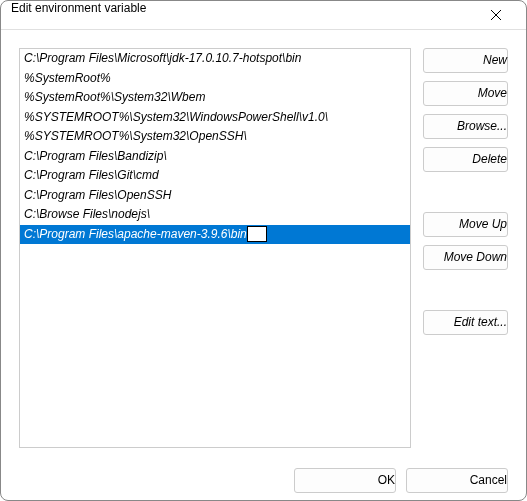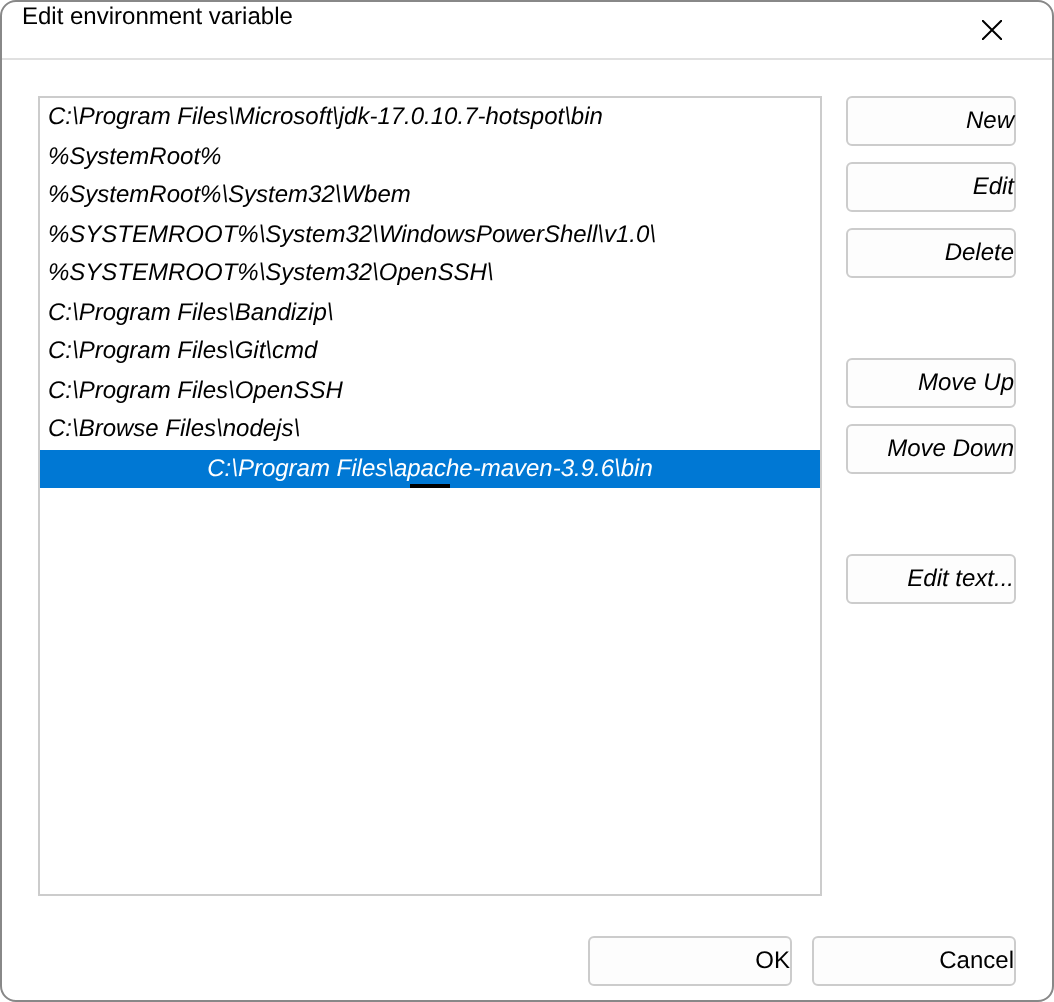--- a/index.html
+++ b/index.html
@@ -63,21 +63,20 @@
       overflow: hidden;
       text-overflow: ellipsis;
       color: #000;
       cursor: default;
       display: flex;
       align-items: center;
     }
     .list-item.selected {
       background: #0078d4;
       color: #fff;
-      flex-direction: column;
     }
     .list-item.selected .edit-box {
       background: #fff;
       color: #000;
       border: 1px solid #000;
       padding: 0 2px;
       min-width: 20px;
       height: 16px;
       display: inline-block;
     }
@@ -133,21 +132,22 @@
       <div class="list-item">C:\Program Files\Git\cmd</div>
       <div class="list-item">C:\Program Files\OpenSSH</div>
       <div class="list-item">C:\Browse Files\nodejs\</div>
       <div class="list-item selected">
         <span>C:\Program Files\apache-maven-3.9.6\bin</span>
         <span class="edit-box"></span>
       </div>
     </div>
   <div class="button-column">
     <div class="btn">New</div>
-    <div class="btn">Edit</div>
+    <div class="btn">Move</div>
+    <div class="btn">Browse...</div>
     <div class="btn">Delete</div>
     <div class="spacer"></div>
     <div class="btn">Move Up</div>
     <div class="btn">Move Down</div>
     <div class="spacer"></div>
     <div class="btn">Edit text...</div>
   </div>
 </div>
 
 <div class="footer">

